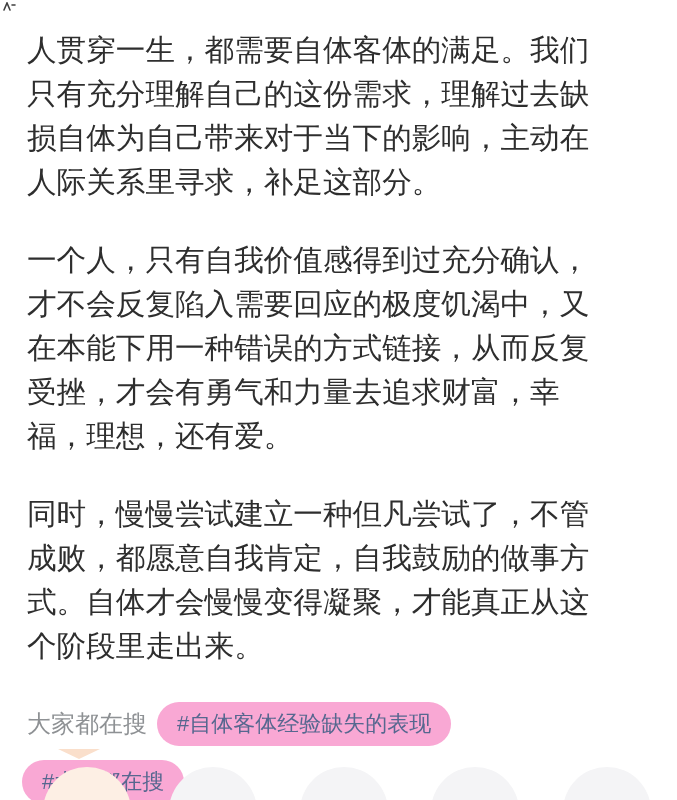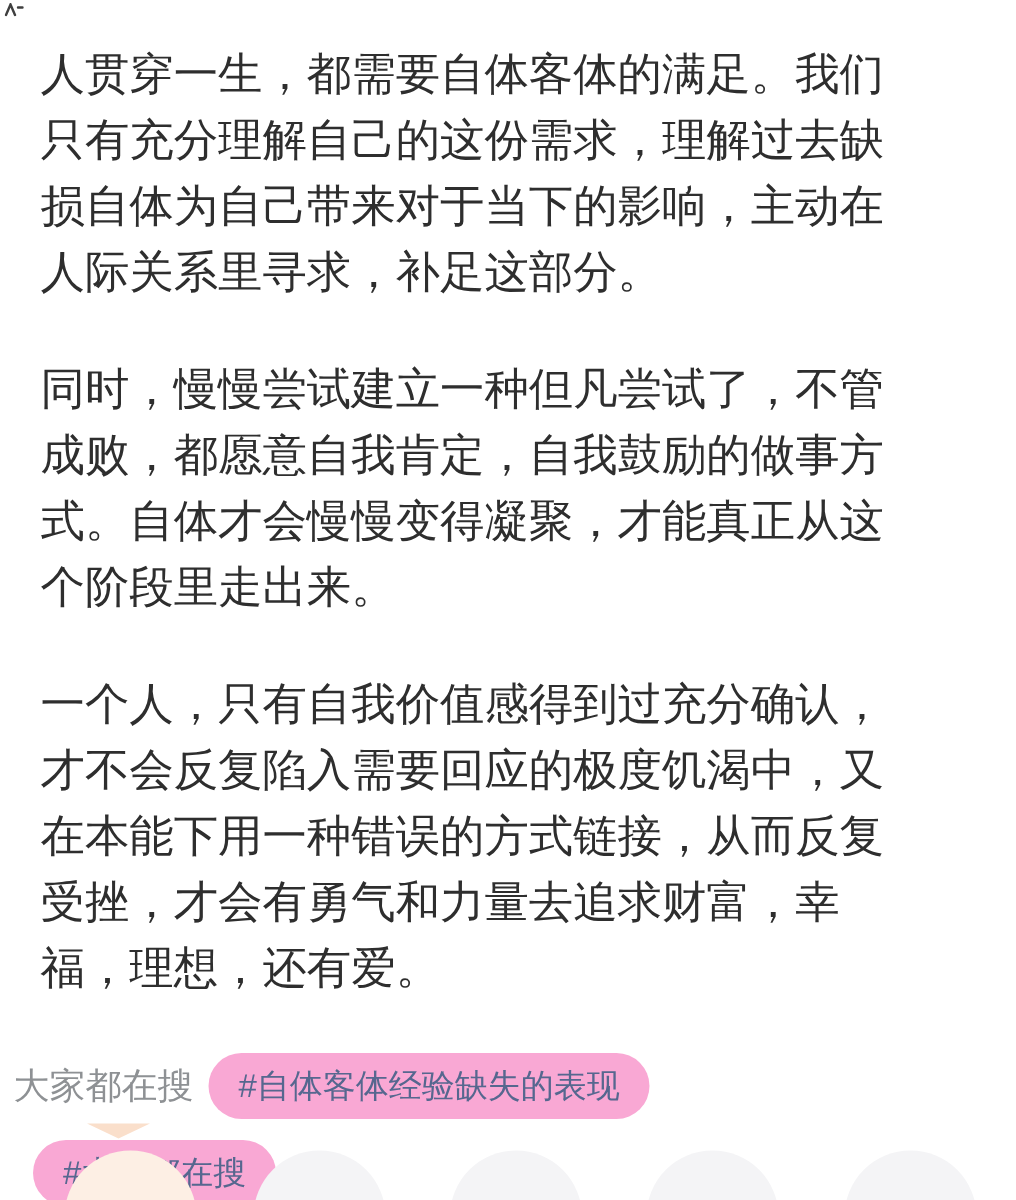--- a/index.html
+++ b/index.html
@@ -23,21 +23,21 @@
     font-size: 29.6px;
     line-height: 44px;
     color: #2e2e2e;
     margin: 0 0 34px 0;
     word-break: break-all;
   }
   .search-row {
     display: flex;
     align-items: center;
     margin: 4px 0 0 0;
-    padding-left: 9px;
+    padding-left: 27px;
   }
   .search-label {
     font-size: 24px;
     color: #8e9194;
     margin-right: 10px;
     white-space: nowrap;
   }
   .tag-row2 {
     display: flex;
     align-items: center;
@@ -95,22 +95,22 @@
 </style>
 </head>
 <body>
 
 <svg class="corner-mark" viewBox="0 0 13 10">
   <path d="M1 8 L4 1 L7 8 M9 3 h3" stroke="#3f3f3f" stroke-width="1.6" fill="none" stroke-linecap="round"></path>
 </svg>
 
 <div class="content">
   <p>人贯穿一生，都需要自体客体的满足。我们只有充分理解自己的这份需求，理解过去缺损自体为自己带来对于当下的影响，主动在人际关系里寻求，补足这部分。</p>
+  <p>一个人，只有自我价值感得到过充分确认，才不会反复陷入需要回应的极度饥渴中，又在本能下用一种错误的方式链接，从而反复受挫，才会有勇气和力量去追求财富，幸福，理想，还有爱。</p>
   <p>同时，慢慢尝试建立一种但凡尝试了，不管成败，都愿意自我肯定，自我鼓励的做事方式。自体才会慢慢变得凝聚，才能真正从这个阶段里走出来。</p>
-  <p>一个人，只有自我价值感得到过充分确认，才不会反复陷入需要回应的极度饥渴中，又在本能下用一种错误的方式链接，从而反复受挫，才会有勇气和力量去追求财富，幸福，理想，还有爱。</p>
 </div>
 
 <div class="search-row">
   <span class="search-label">大家都在搜</span>
   <span class="tag-pill">#自体客体经验缺失的表现</span>
 </div>
 
 <div class="tag-row2">
   <span class="tag-pill">#大家都在搜</span>
 </div>

